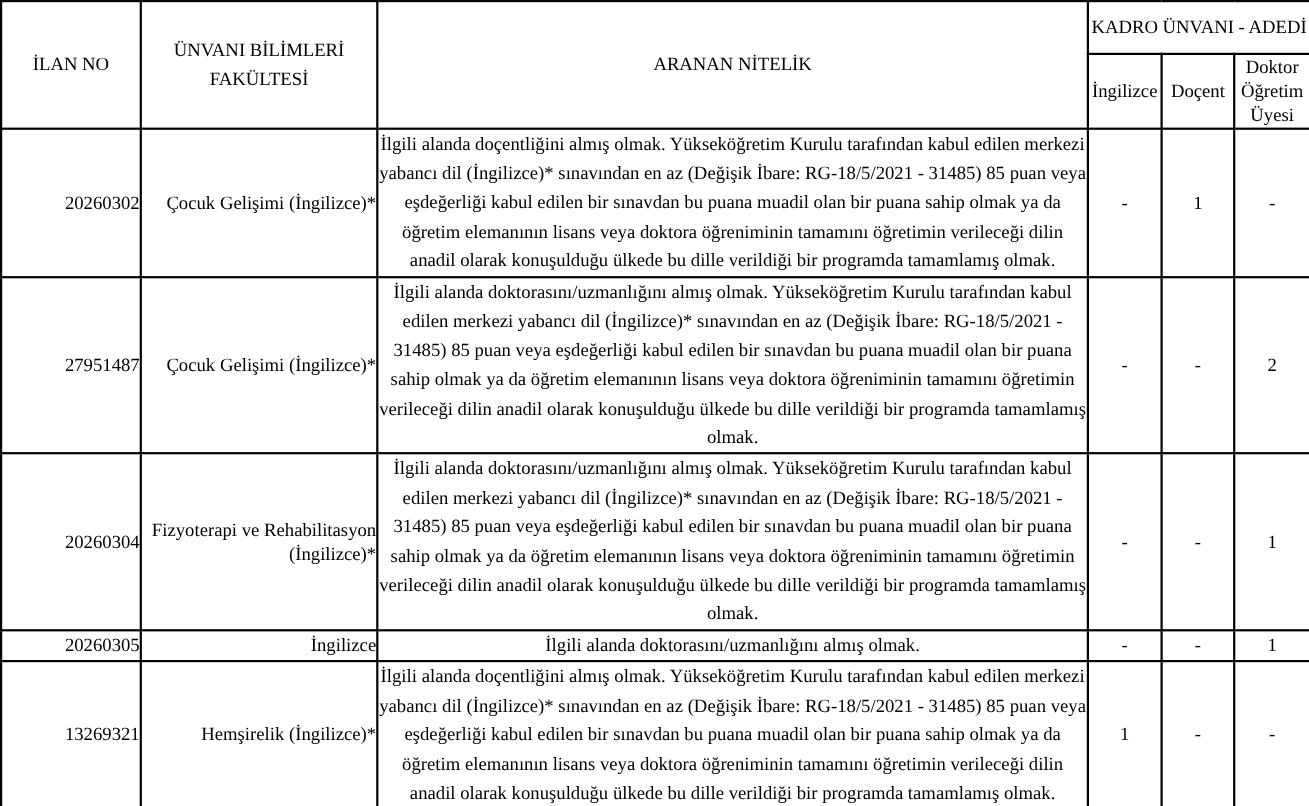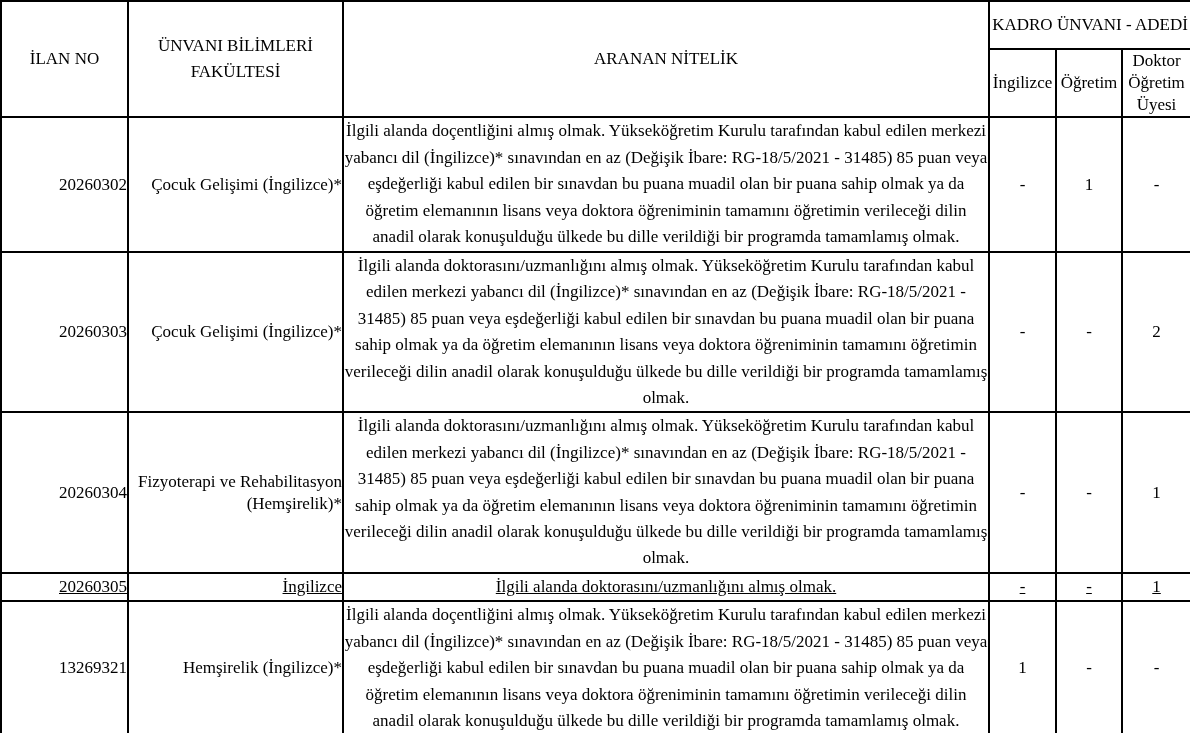--- a/index.html
+++ b/index.html
@@ -58,21 +58,21 @@
     line-height: 26.4px;
     padding: 0 5px 0 4px;
   }
   td.cell-count {
     text-align: center;
     vertical-align: middle;
   }
   tr.row-tall-1 { height: 135px; }
   tr.row-tall-2 { height: 155px; }
   tr.row-tall-3 { height: 158px; }
-  tr.row-short  { height: 22px; text-decoration: underline; }
+  tr.row-short  { height: 22px; }
   tr.row-tall-4 { height: 133px; }
 </style>
 </head>
 <body>
 
 <table class="announcement">
   <colgroup>
     <col style="width:127px">
     <col style="width:215px">
     <col style="width:646px">
@@ -82,44 +82,44 @@
   </colgroup>
   <thead>
     <tr>
       <th class="main-head" rowspan="2">İLAN NO</th>
       <th class="main-head" rowspan="2">ÜNVANI BİLİMLERİ FAKÜLTESİ</th>
       <th class="main-head" rowspan="2">ARANAN NİTELİK</th>
       <th class="group-head" colspan="3">KADRO ÜNVANI - ADEDİ</th>
     </tr>
     <tr>
       <th class="sub-head">İngilizce</th>
-      <th class="sub-head">Öğretim</th>
+      <th class="sub-head">Doçent</th>
       <th class="sub-head">Doktor Öğretim Üyesi</th>
     </tr>
   </thead>
   <tbody>
     <tr class="row-tall-1">
       <td class="cell-ilan">20260302</td>
       <td class="cell-fak">Çocuk Gelişimi (İngilizce)*</td>
       <td class="cell-nitelik">İlgili alanda doçentliğini almış olmak. Yükseköğretim Kurulu tarafından kabul edilen merkezi yabancı dil (İngilizce)* sınavından en az (Değişik İbare: RG-18/5/2021 - 31485) 85 puan veya eşdeğerliği kabul edilen bir sınavdan bu puana muadil olan bir puana sahip olmak ya da öğretim elemanının lisans veya doktora öğreniminin tamamını öğretimin verileceği dilin anadil olarak konuşulduğu ülkede bu dille verildiği bir programda tamamlamış olmak.</td>
       <td class="cell-count">-</td>
       <td class="cell-count">1</td>
       <td class="cell-count">-</td>
     </tr>
     <tr class="row-tall-2">
-      <td class="cell-ilan">20260303</td>
+      <td class="cell-ilan">27951487</td>
       <td class="cell-fak">Çocuk Gelişimi (İngilizce)*</td>
       <td class="cell-nitelik">İlgili alanda doktorasını/uzmanlığını almış olmak. Yükseköğretim Kurulu tarafından kabul edilen merkezi yabancı dil (İngilizce)* sınavından en az (Değişik İbare: RG-18/5/2021 - 31485) 85 puan veya eşdeğerliği kabul edilen bir sınavdan bu puana muadil olan bir puana sahip olmak ya da öğretim elemanının lisans veya doktora öğreniminin tamamını öğretimin verileceği dilin anadil olarak konuşulduğu ülkede bu dille verildiği bir programda tamamlamış olmak.</td>
       <td class="cell-count">-</td>
       <td class="cell-count">-</td>
       <td class="cell-count">2</td>
     </tr>
     <tr class="row-tall-3">
       <td class="cell-ilan">20260304</td>
-      <td class="cell-fak">Fizyoterapi ve Rehabilitasyon (Hemşirelik)*</td>
+      <td class="cell-fak">Fizyoterapi ve Rehabilitasyon (İngilizce)*</td>
       <td class="cell-nitelik">İlgili alanda doktorasını/uzmanlığını almış olmak. Yükseköğretim Kurulu tarafından kabul edilen merkezi yabancı dil (İngilizce)* sınavından en az (Değişik İbare: RG-18/5/2021 - 31485) 85 puan veya eşdeğerliği kabul edilen bir sınavdan bu puana muadil olan bir puana sahip olmak ya da öğretim elemanının lisans veya doktora öğreniminin tamamını öğretimin verileceği dilin anadil olarak konuşulduğu ülkede bu dille verildiği bir programda tamamlamış olmak.</td>
       <td class="cell-count">-</td>
       <td class="cell-count">-</td>
       <td class="cell-count">1</td>
     </tr>
     <tr class="row-short">
       <td class="cell-ilan">20260305</td>
       <td class="cell-fak">İngilizce</td>
       <td class="cell-nitelik">İlgili alanda doktorasını/uzmanlığını almış olmak.</td>
       <td class="cell-count">-</td>

